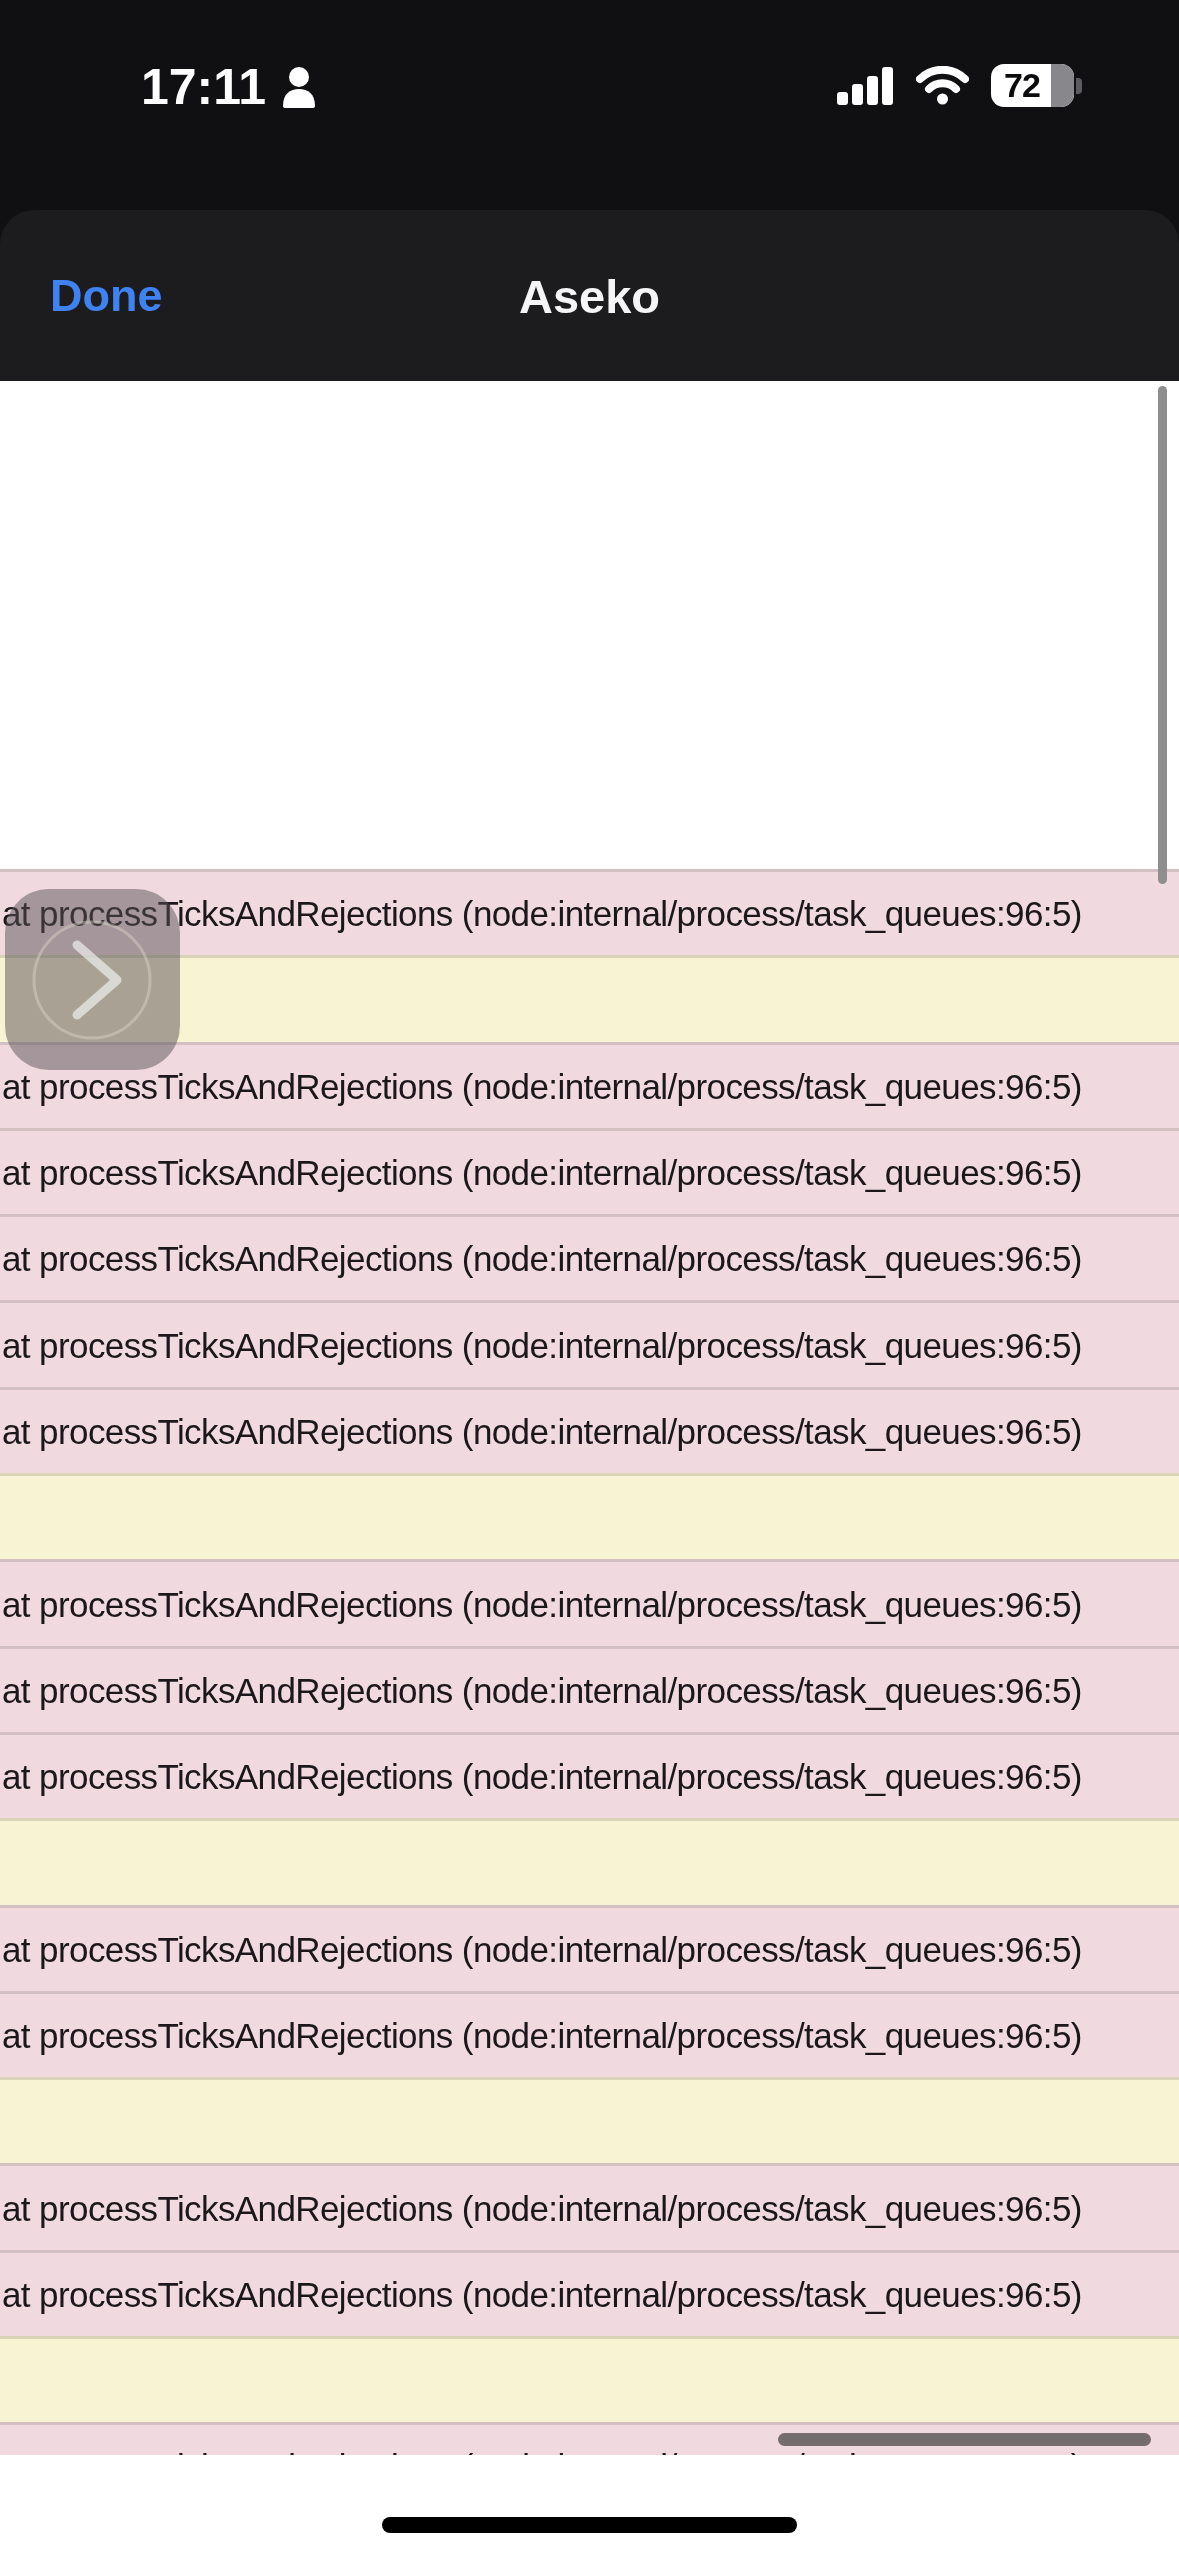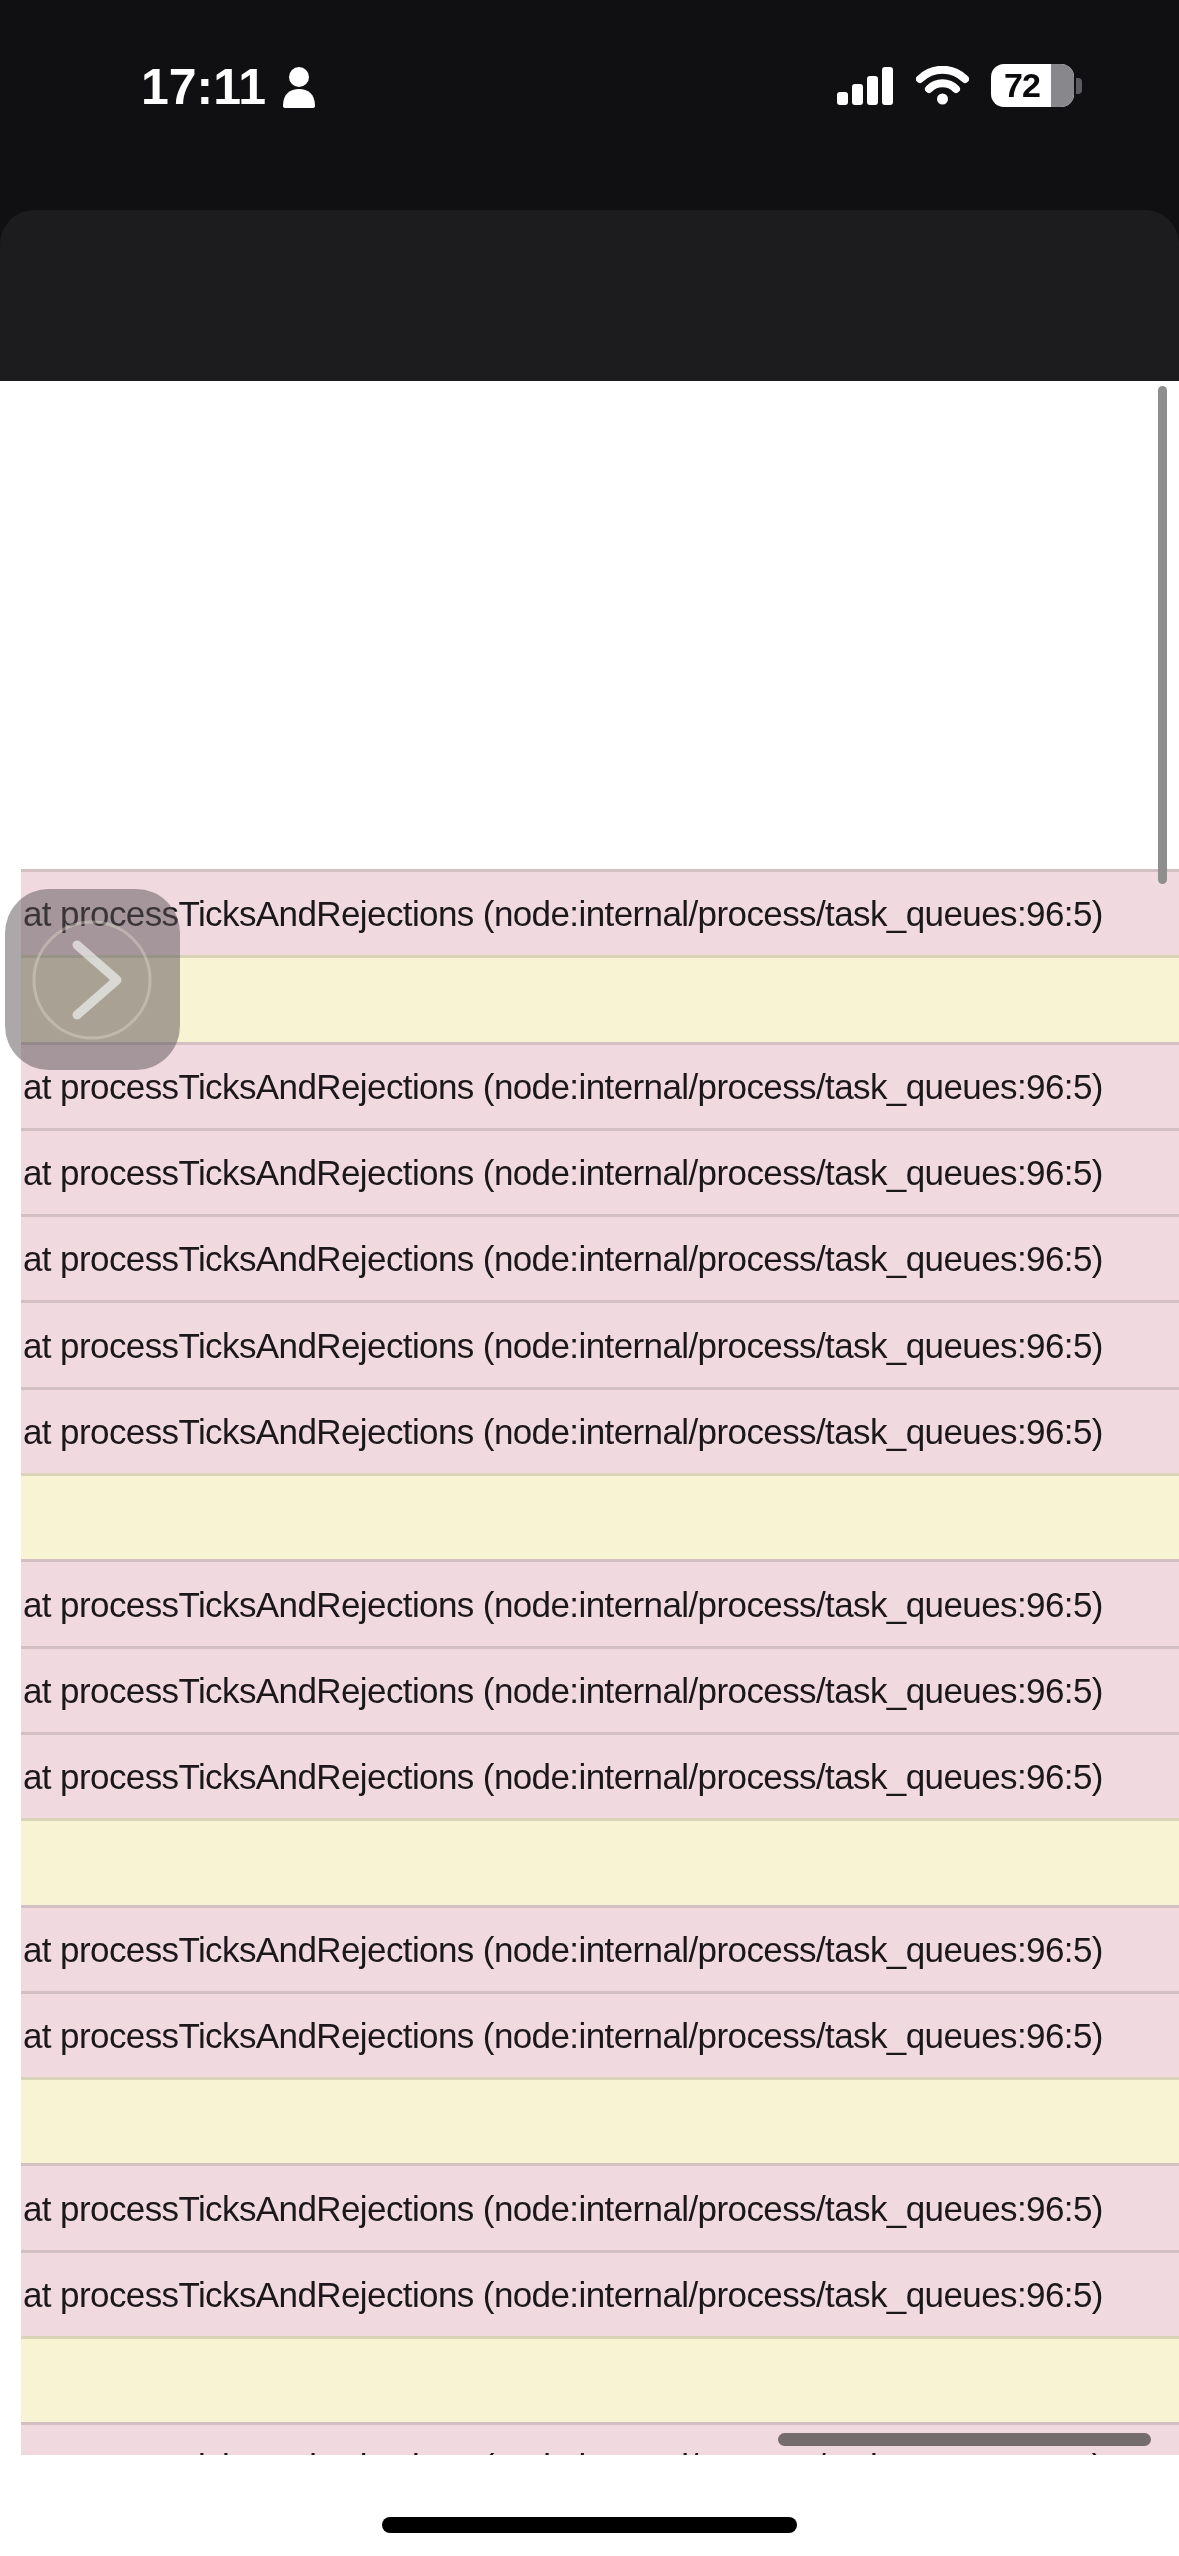--- a/index.html
+++ b/index.html
@@ -24,21 +24,21 @@
   .navbar{position:relative;width:100%;height:171px;}
   .done{position:absolute;left:50px;top:50%;transform:translateY(-50%);
     background:none;border:none;padding:0;color:#3f82f2;font-size:45px;font-weight:700;
     font-family:"Liberation Sans",sans-serif;cursor:pointer;}
   .title{position:absolute;left:0;right:0;top:50%;transform:translateY(-50%);
     text-align:center;color:#f5f5f7;font-size:47px;font-weight:700;}
   .webview{position:absolute;top:171px;left:0;width:1179px;height:2175px;background:#ffffff;}
   
   .rows{position:absolute;top:488px;left:0;width:1179px;height:1586px;overflow:hidden;}
   .row{height:86.3px;box-sizing:border-box;border-top:3px solid rgba(95,90,82,0.20);
-    display:flex;align-items:center;overflow:hidden;margin-left:21px;}
+    display:flex;align-items:center;overflow:hidden;}
   .row.error{background:#f0dae0;}
   .row.warning{background:#f8f3d3;}
   .row-text{white-space:nowrap;color:#1b171a;font-size:35px;letter-spacing:-0.6px;
     padding-left:2px;line-height:1;}
   
   .float-btn{position:absolute;left:5px;top:889px;width:175px;height:181px;border-radius:44px;
     background:rgba(90,82,85,0.50);border:none;padding:0;cursor:pointer;}
   
   .v-scrollbar{position:absolute;left:1158px;top:386px;width:9px;height:498px;
     border-radius:4.5px;background:#8e8e8e;}
@@ -83,20 +83,24 @@
         <span class="battery">
           <span class="battery-empty"></span>
           <span class="battery-pct">72</span>
         </span>
         <span class="battery-nub"></span>
       </span>
     </div>
   </div>
 
   <div class="sheet">
+    <div class="navbar">
+      <button class="done">Done</button>
+      <div class="title">Aseko</div>
+    </div>
     <div class="webview">
       <div class="rows">
           <div class="row error">
             <span class="row-text">at processTicksAndRejections (node:internal/process/task_queues:96:5)</span>
           </div>
           <div class="row warning">
             <span class="row-text"></span>
           </div>
           <div class="row error">
             <span class="row-text">at processTicksAndRejections (node:internal/process/task_queues:96:5)</span>

